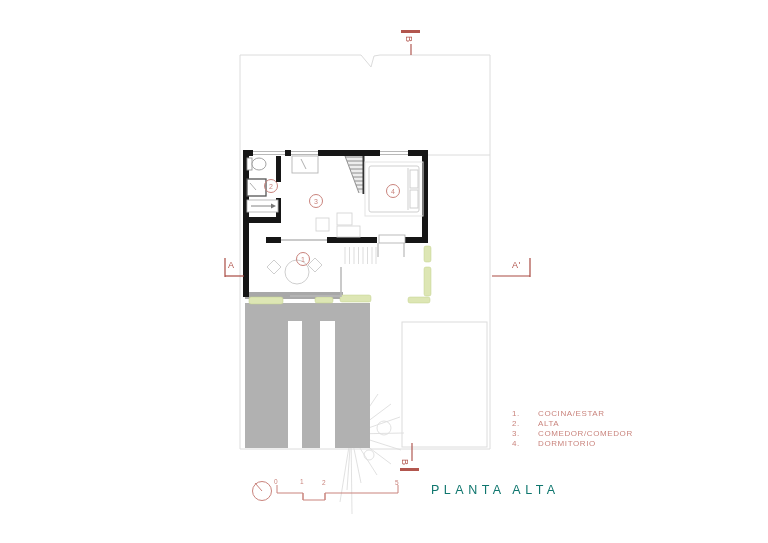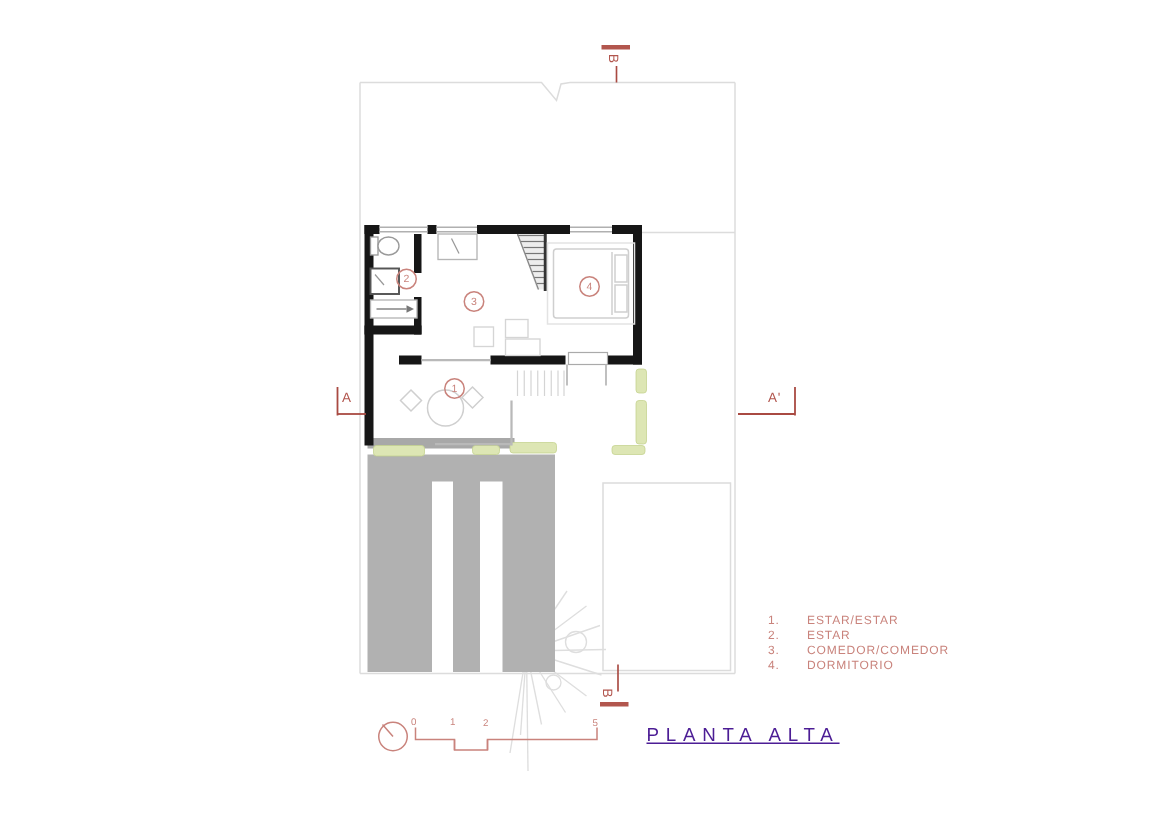--- a/index.html
+++ b/index.html
@@ -15,21 +15,21 @@
   }
   .section-label{position:absolute;font-size:9px;color:#b2564e;letter-spacing:.5px;}
   .b-letter{position:absolute;font-size:9px;color:#b2564e;transform:rotate(90deg);transform-origin:center;}
   .legend{position:absolute;left:512px;top:409px;font-size:8px;letter-spacing:.6px;color:#c9837c;}
   .legend-row{display:flex;line-height:10px;}
   .legend-num{width:26px;}
   .legend-label{}
   .scale-num{position:absolute;font-size:6.5px;color:#c9837c;}
   .title{
     position:absolute;left:431px;top:483px;font-size:12.5px;letter-spacing:4.5px;
-    color:#4c1d95;font-weight:400;text-decoration:underline;
+    color:#0f766e;font-weight:400;
   }
 </style>
 </head>
 <body>
 
 <div class="canvas">
 
   <svg width="768" height="543" viewBox="0 0 768 543">
 
     <g stroke="#dcdcdc" stroke-width="1" fill="none">
@@ -216,25 +216,25 @@
   </div>
 
   <div class="section-label" style="left:228px;top:260px;">A</div>
   <div class="section-label" style="left:512px;top:260px;">A'</div>
   <div class="b-letter" style="left:406px;top:34px;">B</div>
   <div class="b-letter" style="left:402px;top:457px;">B</div>
 
   <div class="legend">
     <div class="legend-row">
       <span class="legend-num">1.</span>
-      <span class="legend-label">ESTAR/ESTAR</span>
+      <span class="legend-label">COCINA/ESTAR</span>
     </div>
     <div class="legend-row">
       <span class="legend-num">2.</span>
-      <span class="legend-label">ESTAR</span>
+      <span class="legend-label">ALTA</span>
     </div>
     <div class="legend-row">
       <span class="legend-num">3.</span>
       <span class="legend-label">COMEDOR/COMEDOR</span>
     </div>
     <div class="legend-row">
       <span class="legend-num">4.</span>
       <span class="legend-label">DORMITORIO</span>
     </div>
   </div>

